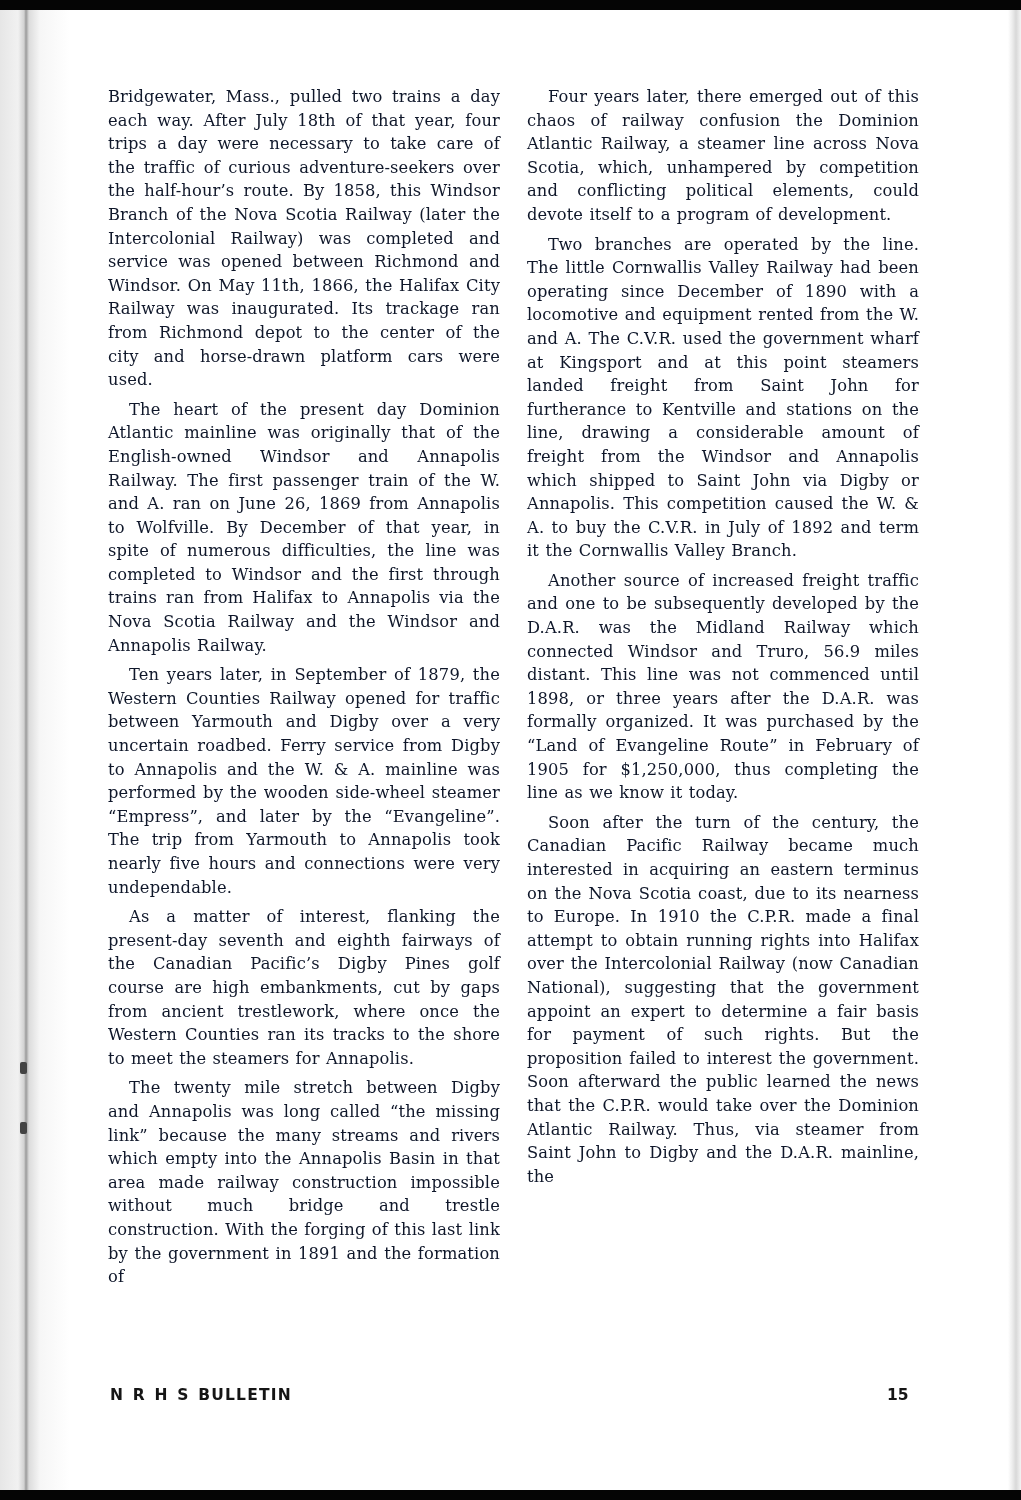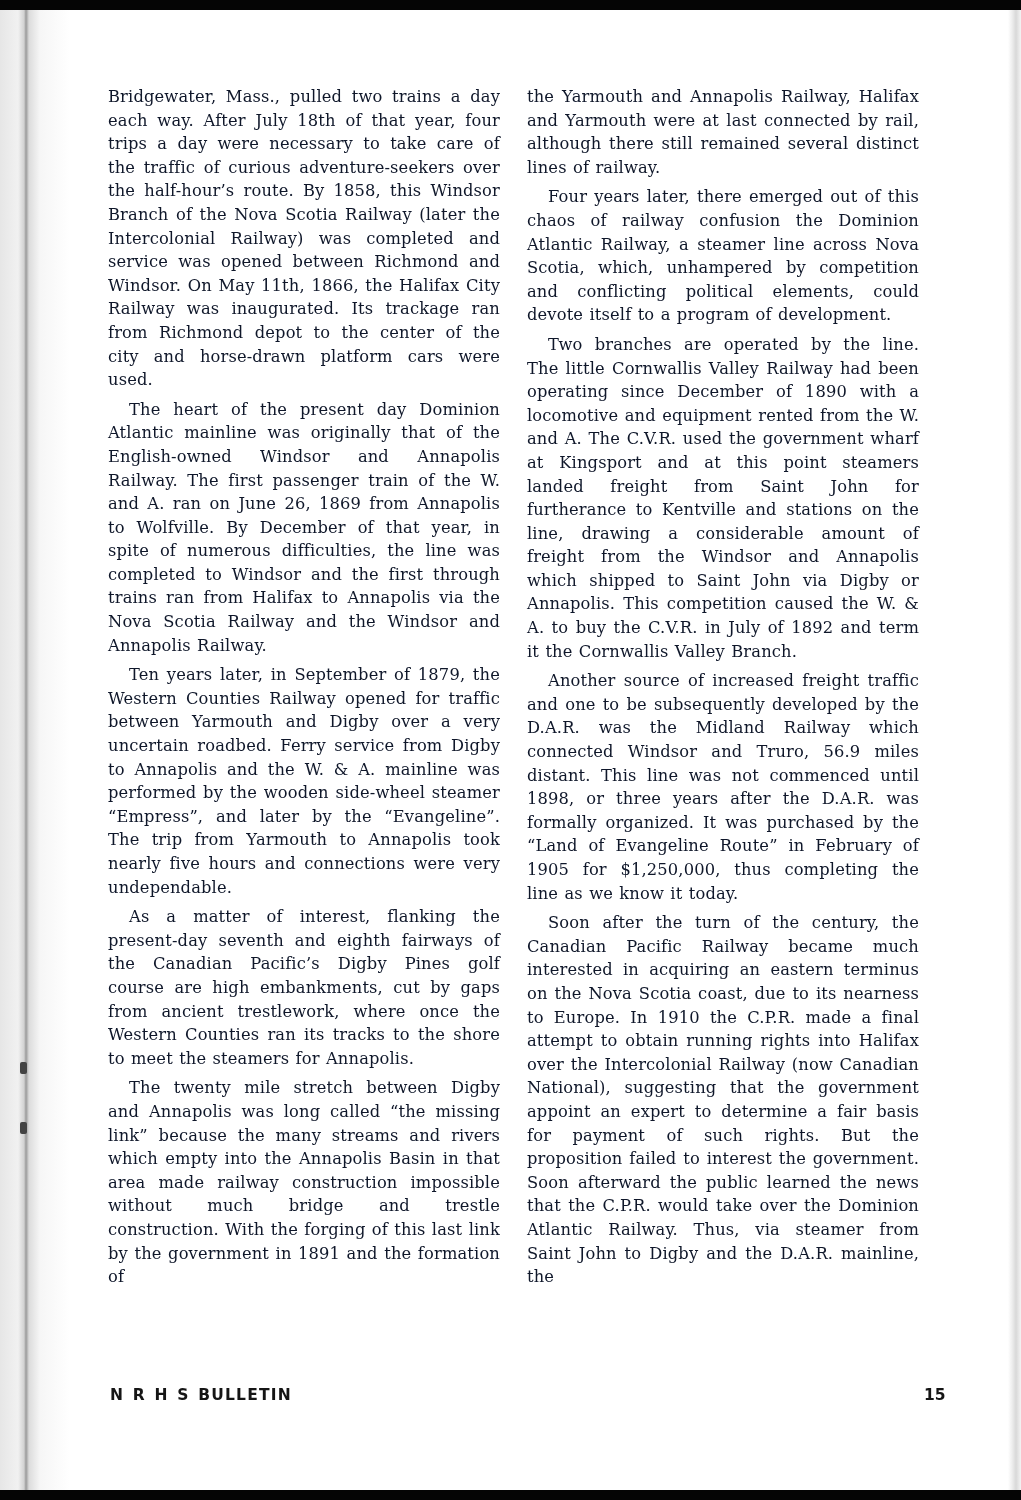--- a/index.html
+++ b/index.html
@@ -24,42 +24,41 @@
   .col-right { left: 527px; }
   .col p { margin: 0 0 6px 0; text-indent: 21px; text-align-last: left; }
   .col p.cont { text-indent: 0; }
   .col p.last-line-justify { text-align-last: justify; }
   .footer {
     position: absolute; top: 1386px;
     font-family: "DejaVu Sans", "Liberation Sans", sans-serif;
     font-weight: bold; font-size: 15.5px; color: #151515;
   }
   .footer-left { left: 110px; letter-spacing: 1.2px; word-spacing: 2px; text-align: center; }
-  .footer-right { left: 924px; }
+  .footer-right { left: 887px; }
 </style>
 </head>
 <body>
 
 <div class="scan-top"></div>
 
 <div class="page">
   <div class="binding-mark" style="top:1052px;"></div>
   <div class="binding-mark" style="top:1112px;"></div>
 </div>
 
 <div class="col col-left">
   <p class="cont">Bridgewater, Mass., pulled two trains a day each way.  After July 18th of that year, four trips a day were necessary to take care of the traffic of curious adventure-seekers over the half-hour’s route. By 1858, this Windsor Branch of the Nova Scotia Railway (later the Intercolonial Railway) was completed and service was opened between Richmond and Windsor. On May 11th, 1866, the Halifax City Railway was inaugurated. Its trackage ran from Richmond depot to the center of the city and horse-drawn platform cars were used.</p>
   <p>The heart of the present day Dominion Atlantic mainline was originally that of the English-owned Windsor and Annapolis Railway. The first passenger train of the W. and A. ran on June 26, 1869 from Annapolis to Wolfville. By December of that year, in spite of numerous difficulties, the line was completed to Windsor and the first through trains ran from Halifax to Annapolis via the Nova Scotia Railway and the Windsor and Annapolis Railway.</p>
   <p>Ten years later, in September of 1879, the Western Counties Railway opened for traffic between Yarmouth and Digby over a very uncertain roadbed. Ferry service from Digby to Annapolis and the W. &amp; A. mainline was performed by the wooden side-wheel steamer “Empress”, and later by the “Evangeline”. The trip from Yarmouth to Annapolis took nearly five hours and connections were very undependable.</p>
   <p>As a matter of interest, flanking the present-day seventh and eighth fairways of the Canadian Pacific’s Digby Pines golf course are high embankments, cut by gaps from ancient trestlework, where once the Western Counties ran its tracks to the shore to meet the steamers for Annapolis.</p>
   <p class="last-line-justify">The twenty mile stretch between Digby and Annapolis was long called “the missing link” because the many streams and rivers which empty into the Annapolis Basin in that area made railway construction impossible without much bridge and trestle construction. With the forging of this last link by the government in 1891 and the formation of</p>
 </div>
 
 <div class="col col-right">
-  <p class="cont">the Yarmouth and Annapolis Railway, Halifax and Yarmouth were at last connected by rail, although there still remained several distinct lines of railway.</p>
   <p>Four years later, there emerged out of this chaos of railway confusion the Dominion Atlantic Railway, a steamer line across Nova Scotia, which, unhampered by competition and conflicting political elements, could devote itself to a program of development.</p>
   <p>Two branches are operated by the line. The little Cornwallis Valley Railway had been operating since December of 1890 with a locomotive and equipment rented from the W. and A. The C.V.R. used the government wharf at Kingsport and at this point steamers landed freight from Saint John for furtherance to Kentville and stations on the line, drawing a considerable amount of freight from the Windsor and Annapolis which shipped to Saint John via Digby or Annapolis. This competition caused the W. &amp; A. to buy the C.V.R. in July of 1892 and term it the Cornwallis Valley Branch.</p>
   <p>Another source of increased freight traffic and one to be subsequently developed by the D.A.R. was the Midland Railway which connected Windsor and Truro, 56.9 miles distant. This line was not commenced until 1898, or three years after the D.A.R. was formally organized. It was purchased by the “Land of Evangeline Route” in February of 1905 for $1,250,000, thus completing the line as we know it today.</p>
   <p class="last-line-justify">Soon after the turn of the century, the Canadian Pacific Railway became much interested in acquiring an eastern terminus on the Nova Scotia coast, due to its nearness to Europe. In 1910 the C.P.R. made a final attempt to obtain running rights into Halifax over the Intercolonial Railway (now Canadian National), suggesting that the government appoint an expert to determine a fair basis for payment of such rights. But the proposition failed to interest the government. Soon afterward the public learned the news that the C.P.R. would take over the Dominion Atlantic Railway. Thus, via steamer from Saint John to Digby and the D.A.R. mainline, the</p>
 </div>
 
 <div class="footer footer-left">N R H S BULLETIN</div>
 <div class="footer footer-right">15</div>
 
 <div class="scan-bottom"></div>

